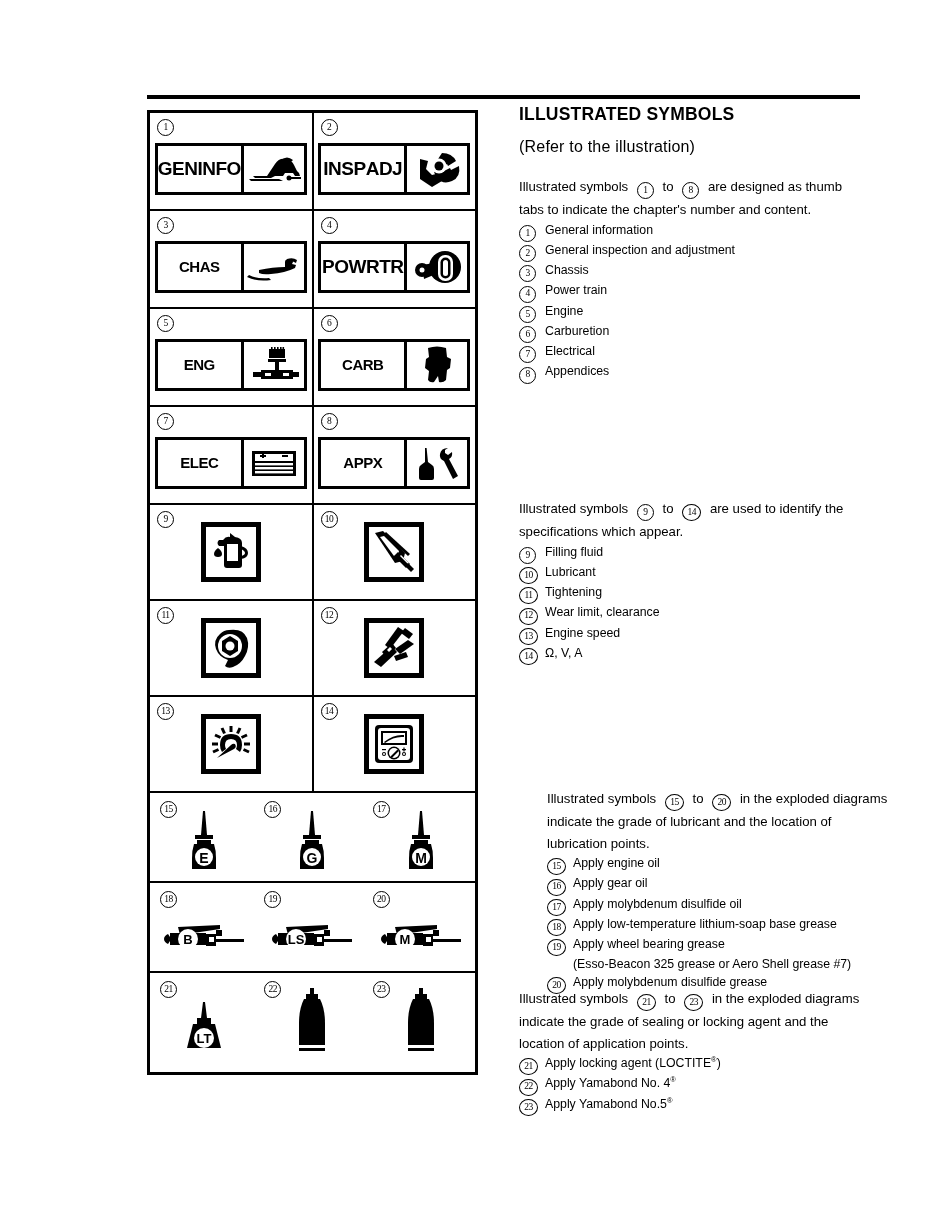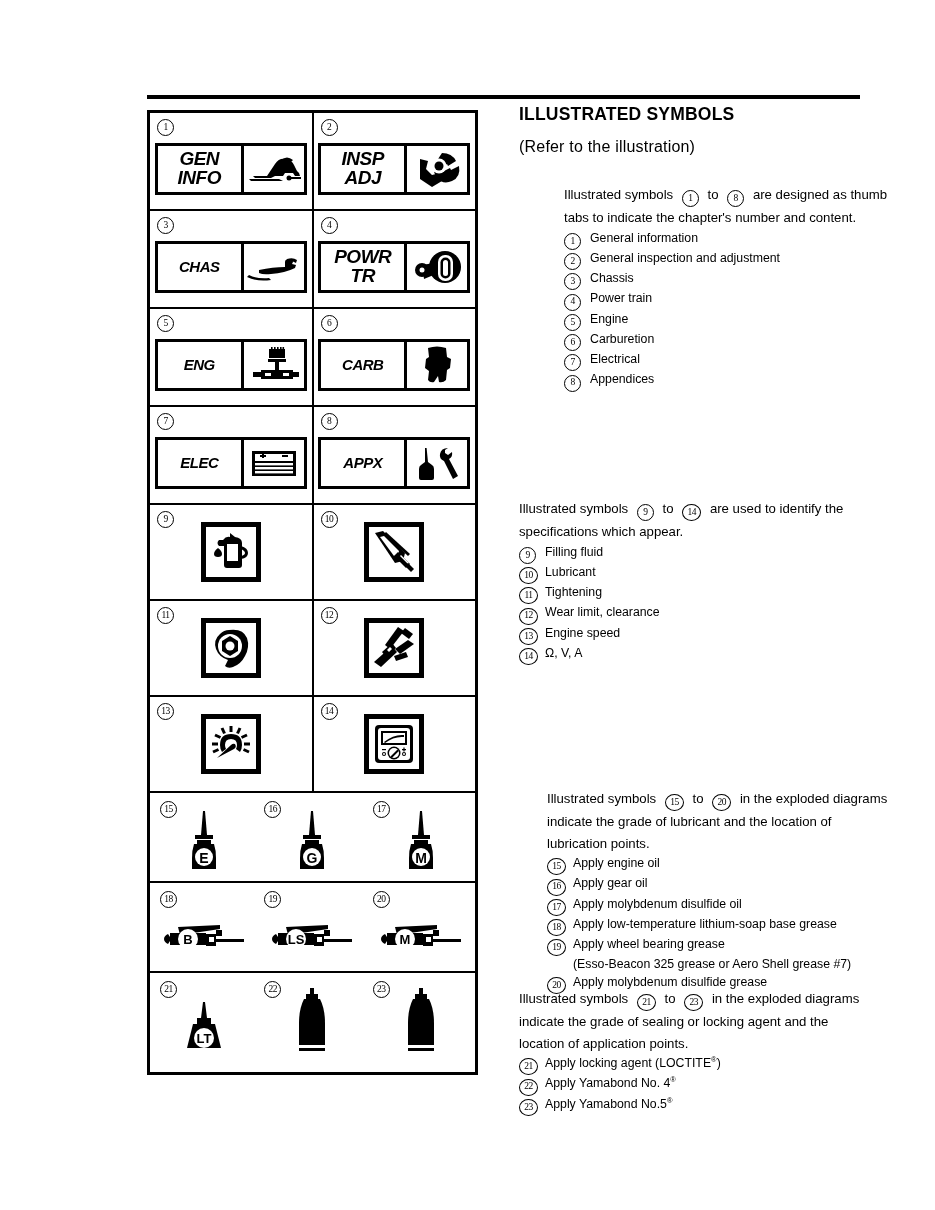--- a/index.html
+++ b/index.html
@@ -22,23 +22,23 @@
   .num{position:absolute;font-size:9.5px;line-height:1;
        width:15px;height:15px;border:1px solid #000;border-radius:50%;
        display:flex;align-items:center;justify-content:center;
        font-family:"Liberation Serif",serif;letter-spacing:-0.5px;}
   .num.tl{left:7px;top:6px;}
 
   
   .row-tab{height:98px;}
   .tab{display:flex;border:3px solid #000;width:152px;height:52px;
        box-sizing:border-box;margin-top:16px;}
-  .tab .txt{flex:0 0 86px;display:flex;flex-direction:column;
+  .tab .txt{flex:0 0 86px;display:flex;flex-direction:row;
             align-items:center;justify-content:center;border-right:3px solid #000;
-            box-sizing:border-box;font-style:italic;}
+            box-sizing:border-box;}
   .tab .txt span{font-weight:bold;font-size:15px;line-height:0.98;
                  letter-spacing:-0.5px;font-family:"Liberation Sans",sans-serif;}
   .tab .txt.two span{font-size:19px;}
   .tab .pic{flex:1 1 auto;display:flex;align-items:center;justify-content:center;}
   .tab .pic svg{display:block;}
 
   
   .row-box{height:96px;}
   .boxicon{width:60px;height:60px;border:5px solid #000;box-sizing:border-box;
            display:flex;align-items:center;justify-content:center;}
@@ -448,21 +448,21 @@
     </div>
   </div>
 
 </div>
 
 <div class="txtcol">
   <h1 class="title">ILLUSTRATED SYMBOLS</h1>
   <h2 class="subtitle">(Refer to the illustration)</h2>
 </div>
 
-<div class="blk" style="left:519px;top:184px;margin-left:45px;">
+<div class="blk" style="left:519px;top:176px;">
   <p class="para">
     <span>Illustrated symbols</span>
     <span class="cnum inl">1</span>
     <span>to</span>
     <span class="cnum inl">8</span>
     <span>are designed as thumb tabs to indicate the chapter's number and content.</span>
   </p>
   <ul class="list">
     <li class="li">
         <span class="mk"><span class="cnum">1</span></span>

